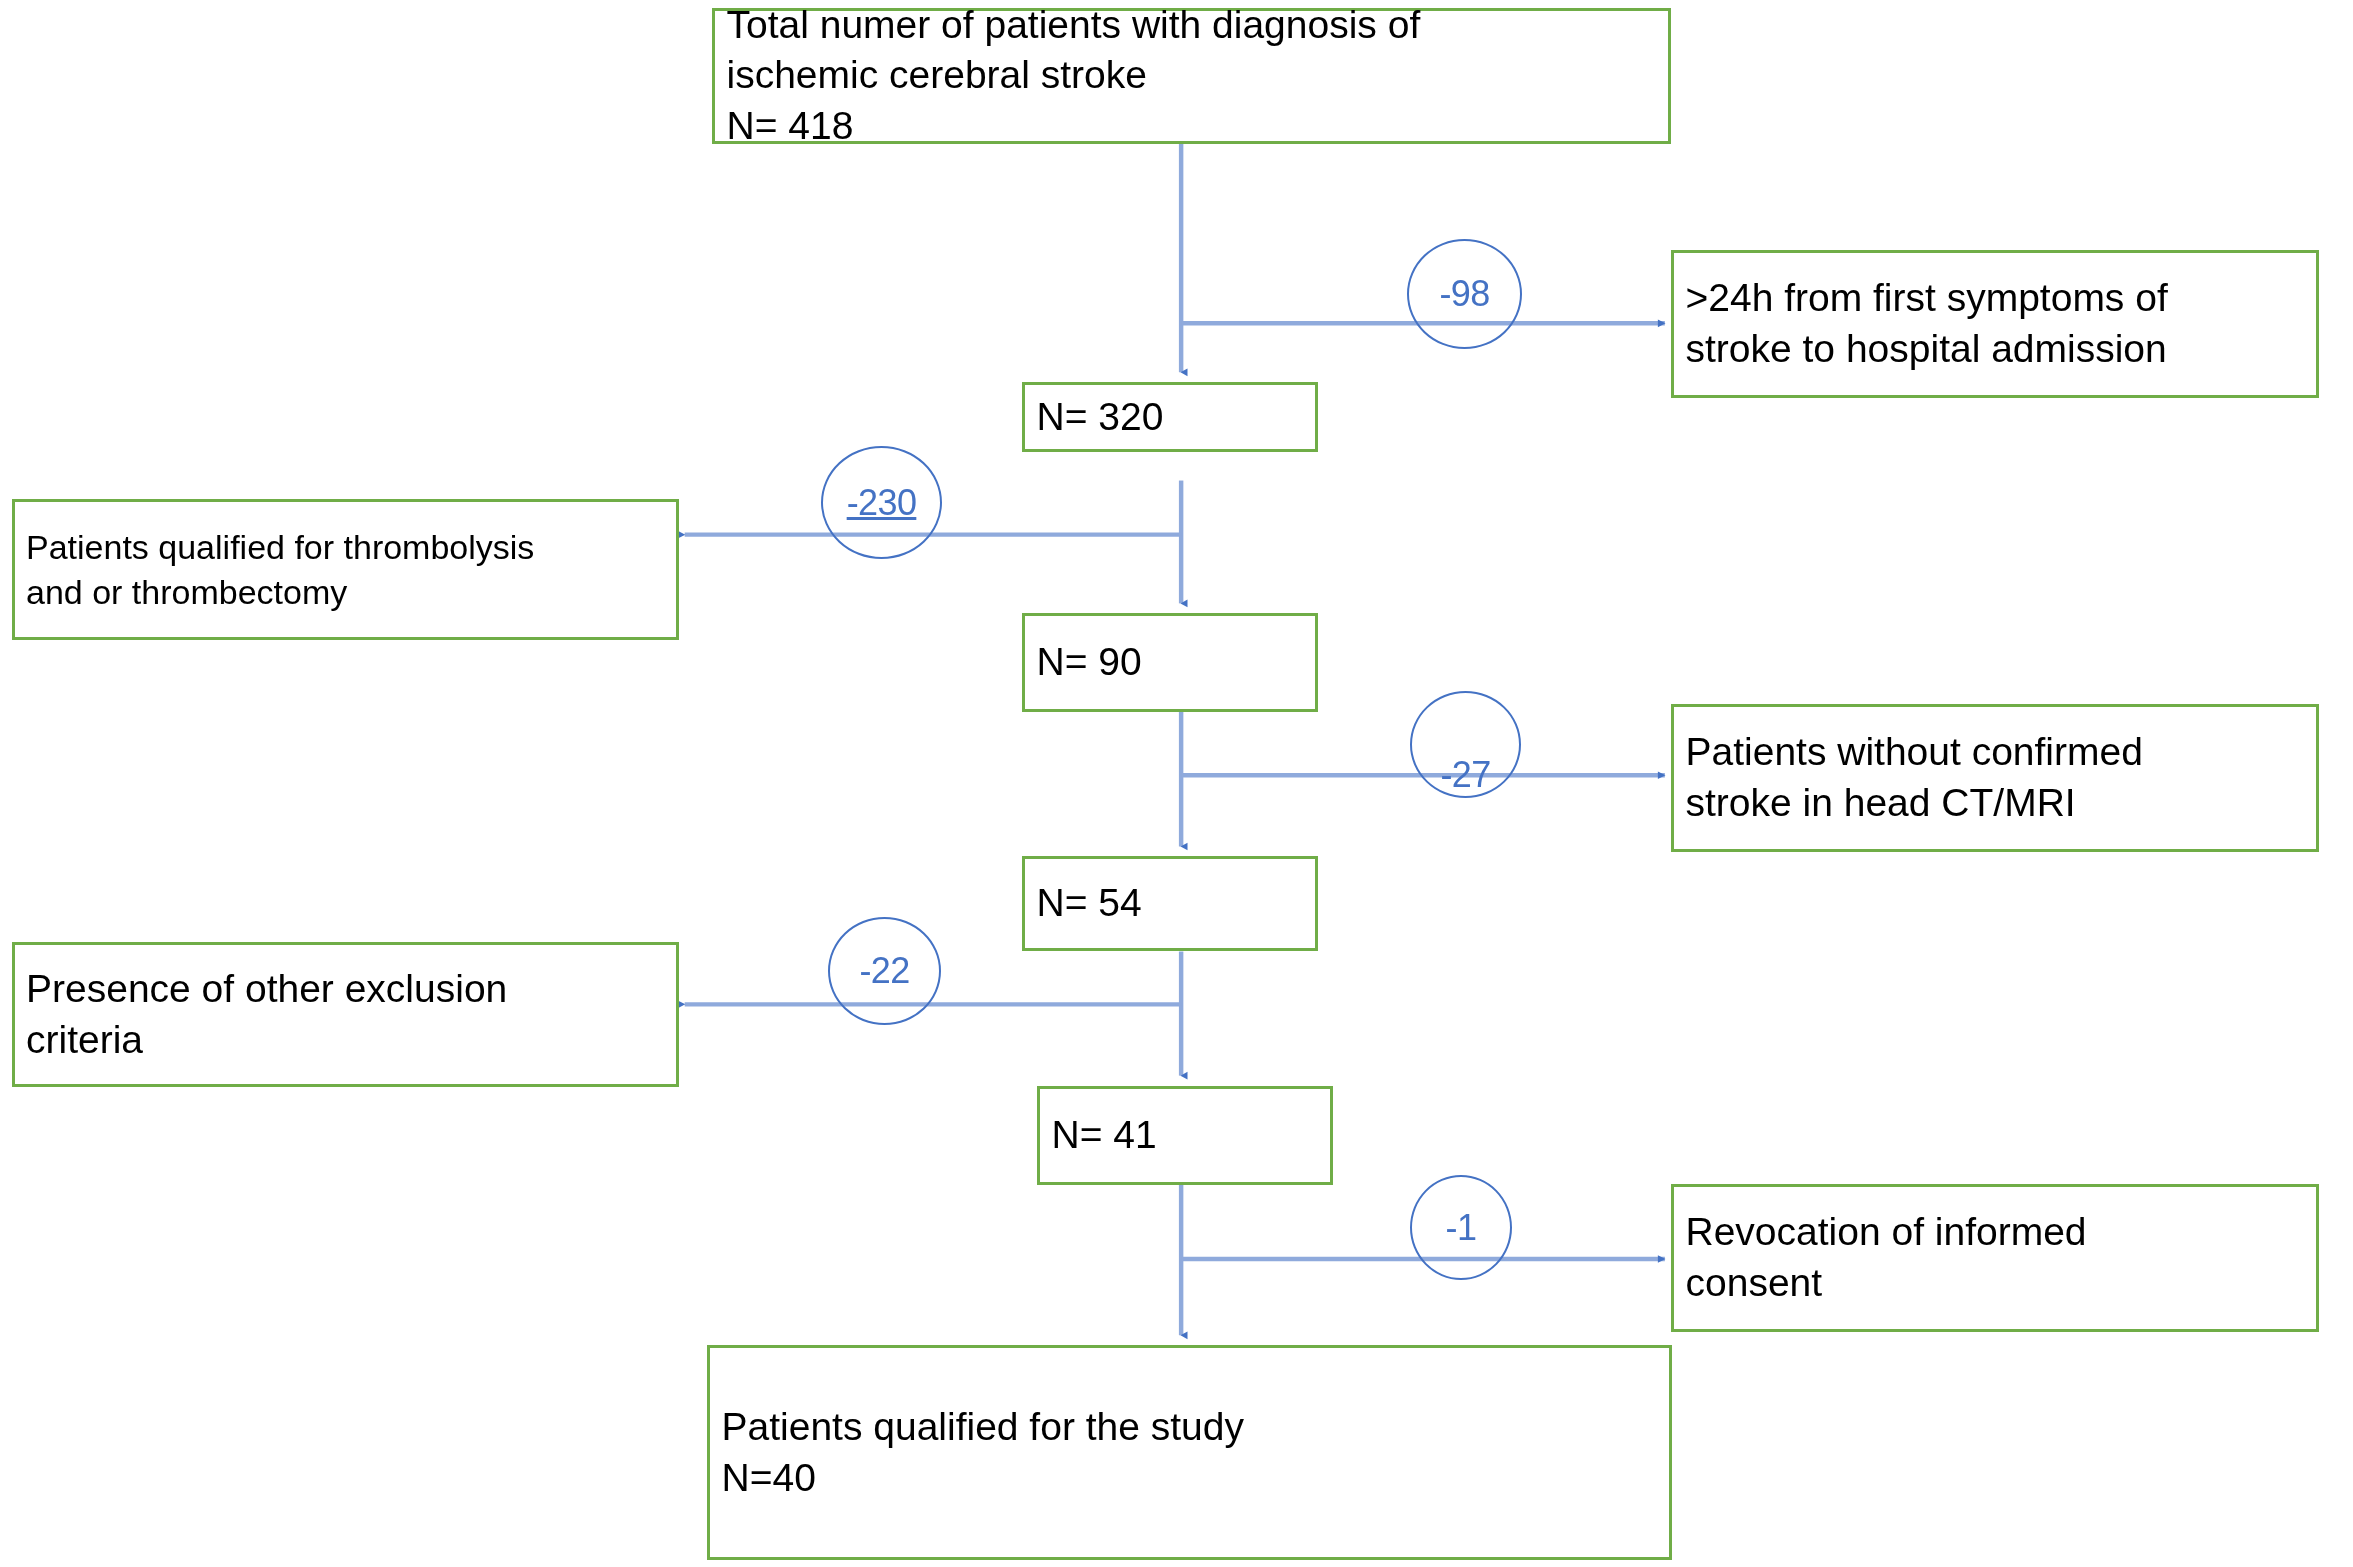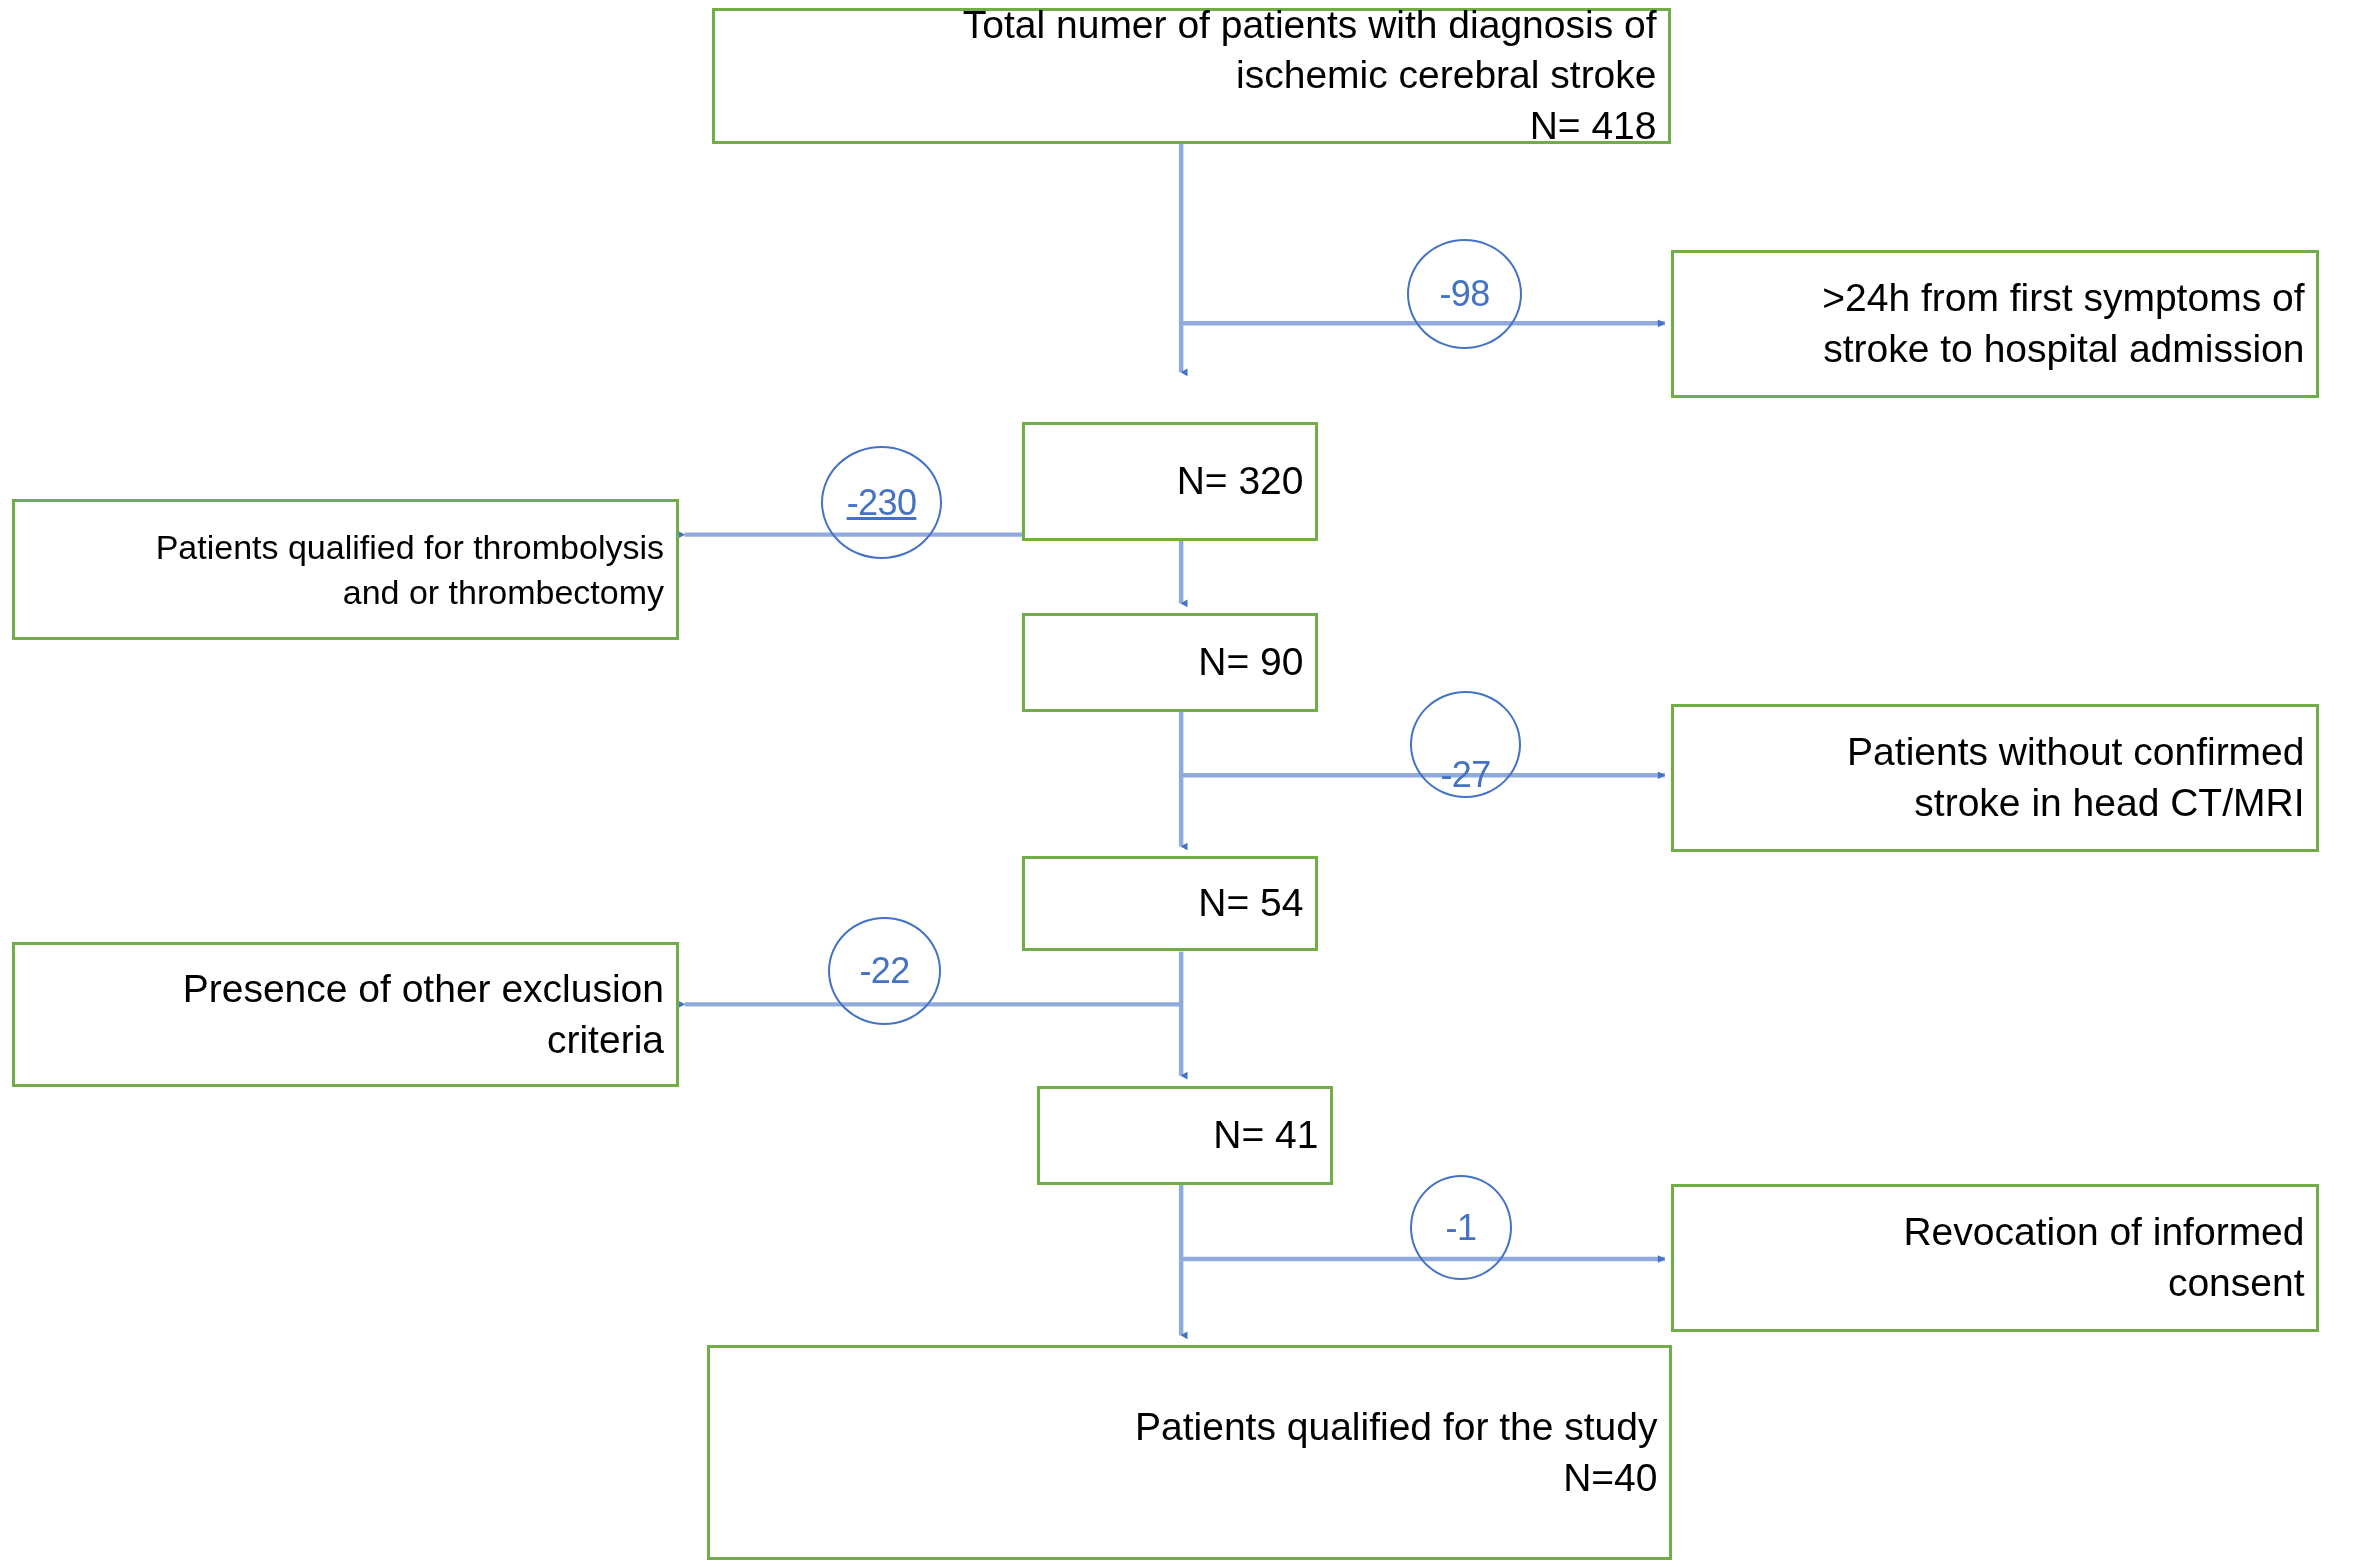--- a/index.html
+++ b/index.html
@@ -25,21 +25,21 @@
   }
   .node {
     position: absolute;
     box-sizing: border-box;
     border: 3.2px solid #70ad47;
     background: #ffffff;
     display: flex;
     flex-direction: column;
     align-items: center;
     justify-content: center;
-    text-align: right;
+    text-align: left;
     color: #000000;
     line-height: 1.30;
     padding: 3.8px 11.5px;
   }
   .node .line { display: block; width: 100%; }
   .n-box { font-size: 39px; }
   .big { font-size: 39px; }
   .small { font-size: 34px; margin-top: 36px; }
   .badge {
     position: absolute;
@@ -89,21 +89,21 @@
       <line x1="1855" y1="1978" x2="2615" y2="1978" marker-end="url(#arrRight)"></line>
     </g>
   </svg>
 
   <div class="node big" style="left:712px; top:7.6px; width:959px; height:136px;">
     <span class="line">Total numer of patients with diagnosis of</span>
     <span class="line">ischemic cerebral stroke</span>
     <span class="line">N= 418</span>
   </div>
 
-  <div class="node n-box" style="left:1022px; top:382px; width:296px; height:119px;margin-top:40px;">
+  <div class="node n-box" style="left:1022px; top:382px; width:296px; height:70px;">
     <span class="line">N= 320</span>
   </div>
 
   <div class="node n-box" style="left:1022px; top:613px; width:296px; height:99px;">
     <span class="line">N= 90</span>
   </div>
 
   <div class="node n-box" style="left:1022px; top:856px; width:296px; height:95px;">
     <span class="line">N= 54</span>
   </div>

